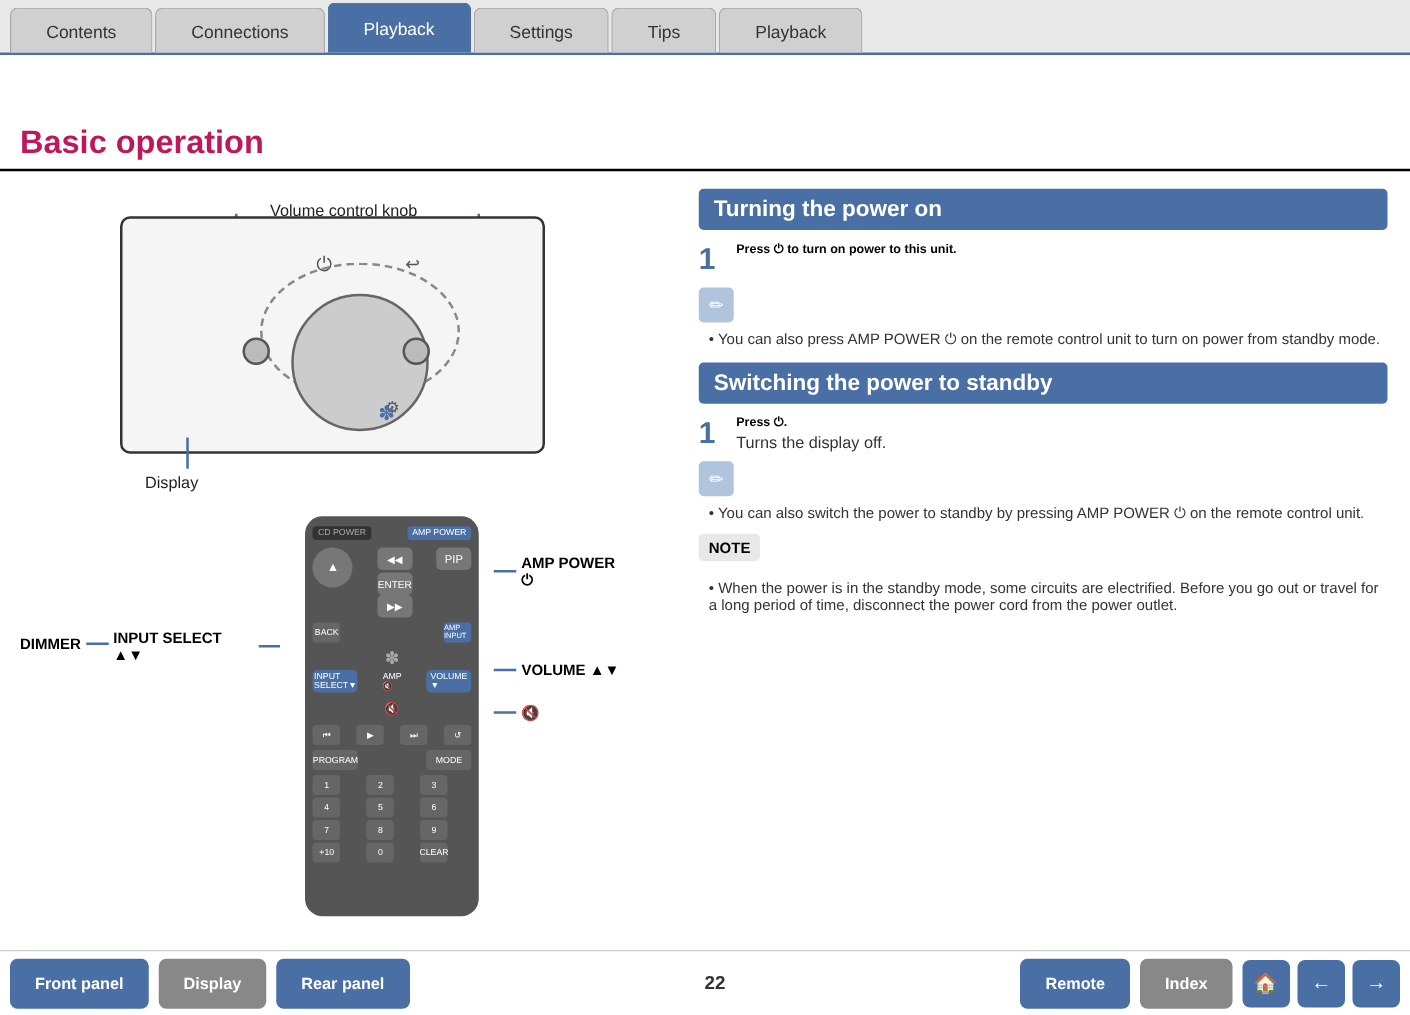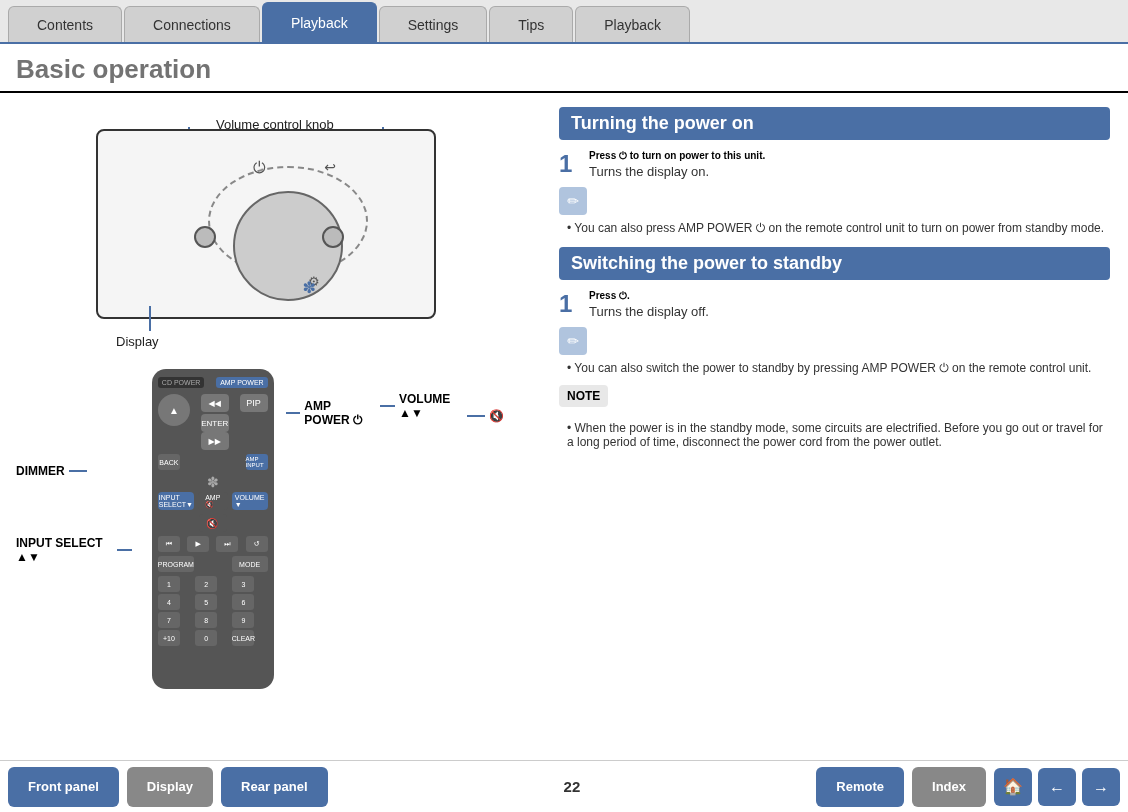--- a/index.html
+++ b/index.html
@@ -49,22 +49,23 @@
       flex-direction: column;
       height: calc(812px - 44px - 52px);
       overflow: hidden;
     }
 
     
     .page-title {
       font-size: 26px;
       font-weight: bold;
       padding: 10px 16px 6px 16px;
-      color: #737373;
+      color: #be185d;
       border-bottom: 2px solid #000;
+      margin-top: 44px;
     }
 
     
     .main-content {
       display: flex;
       flex: 1;
       overflow: hidden;
       gap: 21px;
     }
 
@@ -199,21 +200,21 @@
 
     
     .remote-diagram {
       position: relative;
       display: flex;
       align-items: flex-start;
       height: 340px;
     }
     .remote-labels-left {
       display: flex;
-      flex-direction: column;
+      flex-direction: row;
       justify-content: space-around;
       padding-top: 40px;
       margin-right: 8px;
       font-size: 12px;
       font-weight: bold;
     }
     .remote-body {
       width: 140px;
       background: #555;
       border-radius: 14px;
@@ -264,21 +265,21 @@
     }
     .remote-power-amp {
       background: #4a6fa5;
       color: #fff;
       font-size: 7px;
       padding: 2px 4px;
       border-radius: 3px;
     }
     .remote-labels-right {
       display: flex;
-      flex-direction: row;
+      flex-direction: column;
       padding-top: 0px;
       font-size: 12px;
       font-weight: bold;
     }
     .remote-label-amp { margin-top: 30px; margin-bottom: 28px; }
     .remote-label-vol { margin-top: 0px; margin-bottom: 12px; }
     .remote-label-mute { margin-top: 8px; }
 
     .label-with-line {
       display: flex;
@@ -568,21 +569,20 @@
     </div>
 
     <div class="right-panel">
 
       <div class="section-header">Turning the power on</div>
 
       <div class="step-row">
         <div class="step-number">1</div>
         <div class="step-content">
           <div class="step-title">Press ⏻ to turn on power to this unit.</div>
-          <div class="step-sub">Turns the display on.</div>
         </div>
       </div>
 
       <div class="note-icon">✏</div>
       <div class="bullet-note">You can also press AMP POWER ⏻ on the remote control unit to turn on power from standby mode.</div>
 
       <div class="section-header section-divider">Switching the power to standby</div>
 
       <div class="step-row">
         <div class="step-number">1</div>

